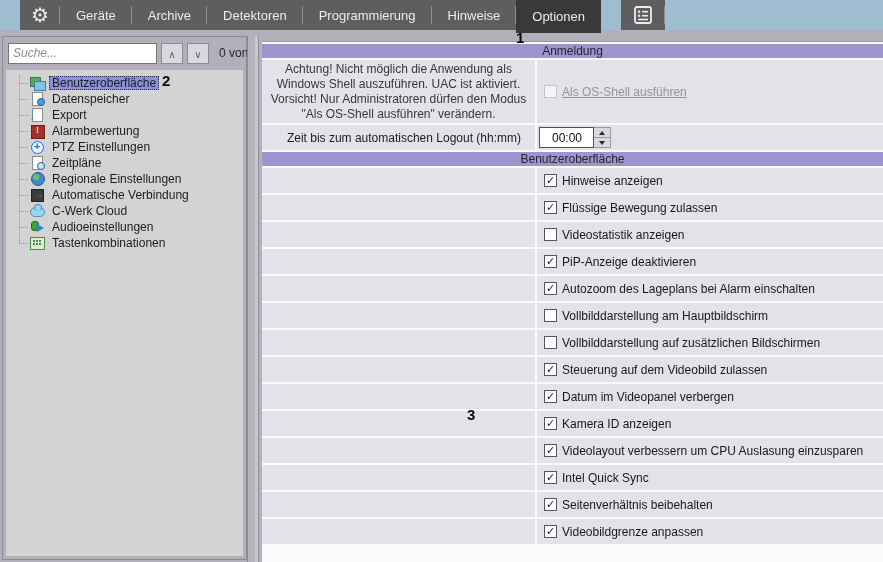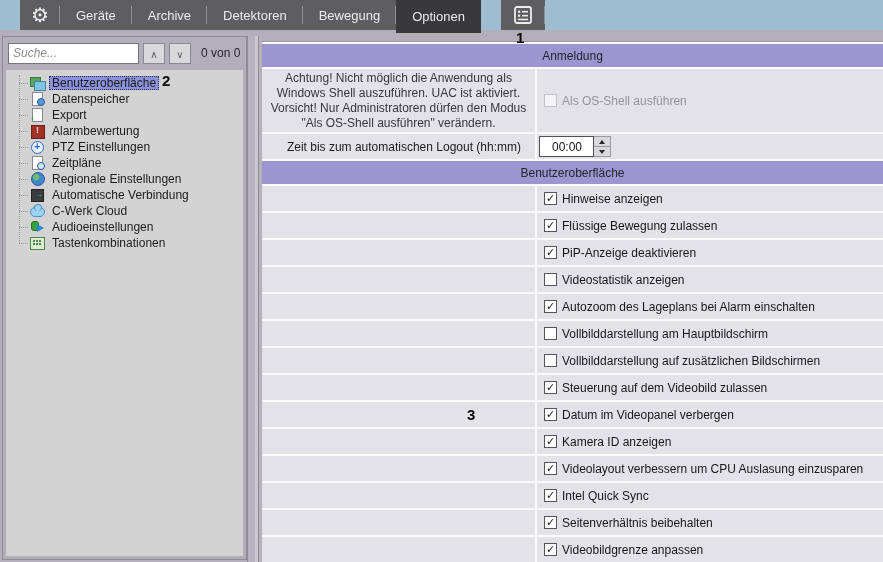--- a/index.html
+++ b/index.html
@@ -58,21 +58,21 @@
 
   
   .sidebar {
     position:absolute; left:2px; top:36px; width:245px; bottom:2px;
     background:#b3afba; border:1px solid #8e8b95;
   }
   .search-row {
     height:32px; display:flex; align-items:center; padding:0 5px; gap:4px;
   }
   .search-input {
-    width:131px; height:21px; border:1px solid #75757d; background:#fff;
+    width:149px; height:21px; border:1px solid #75757d; background:#fff;
     font-family:"Liberation Sans", sans-serif; font-size:12px; padding:0 4px; color:#333;
   }
   .search-input::placeholder { color:#8d8d8d; font-style:italic; }
   .nav-btn {
     width:22px; height:21px; flex:0 0 22px; background:#d9d8dd; border:1px solid #8a8a92;
     display:flex; align-items:center; justify-content:center; cursor:pointer;
   }
   .chev-up::before { content:"∧"; font-size:10px; color:#5c5c64; line-height:1; }
   .chev-down::before { content:"∨"; font-size:10px; color:#5c5c64; line-height:1; }
   .result-count { margin-left:6px; font-size:12px; color:#26262a; white-space:nowrap; }
@@ -125,21 +125,21 @@
     position:absolute; left:247px; top:36px; width:15px; bottom:0;
     background:linear-gradient(to right,#8e8b95 0 1px,#b5b2bc 1px 8px,#cac7d1 8px 11px,#908d97 11px 12px,#b5b2bc 12px 15px);
   }
 
   
   .main {
     position:absolute; left:262px; top:41px; right:0; bottom:0;
     background:#fafafc; border-top:1px solid #9a97a1; padding-top:2px; overflow:hidden;
   }
   .sec-header {
-    height:23px; background:#9c95d0; margin-bottom:2px;
+    height:14px; background:#9c95d0; margin-bottom:2px;
     display:flex; align-items:center; justify-content:center;
     font-size:12px; color:#26262e;
   }
   .trow { display:flex; margin-bottom:2px; }
   .cell-left {
     width:273px; flex:0 0 273px; margin-right:2px; background:#e4e2e9;
   }
   .cell-right { flex:1; background:#e4e2e9; display:flex; align-items:center; }
   .std-row .cell-left, .std-row .cell-right { height:25px; }
   .warn-row .cell-left {
@@ -166,21 +166,21 @@
   .spin-down::after { content:""; border-left:3px solid transparent; border-right:3px solid transparent; border-top:4px solid #26262a; }
 
   .checkbox {
     width:13px; height:13px; flex:0 0 13px; margin-left:7px;
     background:#fff; border:1px solid #55555c;
     display:flex; align-items:center; justify-content:center; cursor:pointer;
   }
   .checkbox.checked::after { content:"✓"; font-size:11px; color:#1a1a1a; line-height:1; margin-top:-1px; }
   .checkbox.disabled { border-color:#c2c2ca; background:#f5f4f8; cursor:default; }
   .cb-label { margin-left:5px; font-size:12px; color:#17171b; white-space:nowrap; }
-  .cb-label.disabled { color:#93939b; }
+  .cb-label.disabled { color:#93939b;text-decoration:underline; }
 </style>
 </head>
 <body>
 
 <div class="topbar" data-name="top-menu-bar">
   <div class="corner-spacer" data-name="corner-spacer"></div>
   <div class="bar-main" data-name="main-menu-group">
     <div class="gear-btn" data-name="settings-gear-button">
       <span class="gear-glyph" data-name="gear-icon"></span>
     </div>
@@ -191,23 +191,26 @@
         </div>
 
         <div class="tab" data-name="menu-tab">
           <span data-name="menu-tab-label">Archive</span>
         </div>
 
         <div class="tab" data-name="menu-tab">
           <span data-name="menu-tab-label">Detektoren</span>
         </div>
 
-
         <div class="tab" data-name="menu-tab">
-          <span data-name="menu-tab-label">Bewegung</span>
+          <span data-name="menu-tab-label">Programmierung</span>
+        </div>
+
+        <div class="tab" data-name="menu-tab">
+          <span data-name="menu-tab-label">Hinweise</span>
         </div>
 
         <div class="tab selected" data-name="menu-tab">
           <span data-name="menu-tab-label">Optionen</span>
         </div>
       </div>
   </div>
   <div class="bar-gap" data-name="menu-gap"></div>
   <div class="bar-log" data-name="system-log-group">
     <div class="log-icon-btn" data-name="system-log-button">
@@ -345,37 +348,37 @@
         <div class="cell-left" data-name="setting-row-spacer"></div>
         <div class="cell-right" data-name="setting-cell">
           <span class="checkbox checked" data-name="setting-checkbox"></span>
           <span class="cb-label" data-name="setting-label">Flüssige Bewegung zulassen</span>
         </div>
       </div>
 
       <div class="trow std-row" data-name="setting-row">
         <div class="cell-left" data-name="setting-row-spacer"></div>
         <div class="cell-right" data-name="setting-cell">
-          <span class="checkbox checked" data-name="setting-checkbox"></span>
-          <span class="cb-label" data-name="setting-label">PiP-Anzeige deaktivieren</span>
-        </div>
-      </div>
-
-      <div class="trow std-row" data-name="setting-row">
-        <div class="cell-left" data-name="setting-row-spacer"></div>
-        <div class="cell-right" data-name="setting-cell">
           <span class="checkbox" data-name="setting-checkbox"></span>
           <span class="cb-label" data-name="setting-label">Videostatistik anzeigen</span>
         </div>
       </div>
 
       <div class="trow std-row" data-name="setting-row">
         <div class="cell-left" data-name="setting-row-spacer"></div>
         <div class="cell-right" data-name="setting-cell">
           <span class="checkbox checked" data-name="setting-checkbox"></span>
+          <span class="cb-label" data-name="setting-label">PiP-Anzeige deaktivieren</span>
+        </div>
+      </div>
+
+      <div class="trow std-row" data-name="setting-row">
+        <div class="cell-left" data-name="setting-row-spacer"></div>
+        <div class="cell-right" data-name="setting-cell">
+          <span class="checkbox checked" data-name="setting-checkbox"></span>
           <span class="cb-label" data-name="setting-label">Autozoom des Lageplans bei Alarm einschalten</span>
         </div>
       </div>
 
       <div class="trow std-row" data-name="setting-row">
         <div class="cell-left" data-name="setting-row-spacer"></div>
         <div class="cell-right" data-name="setting-cell">
           <span class="checkbox" data-name="setting-checkbox"></span>
           <span class="cb-label" data-name="setting-label">Vollbilddarstellung am Hauptbildschirm</span>
         </div>

